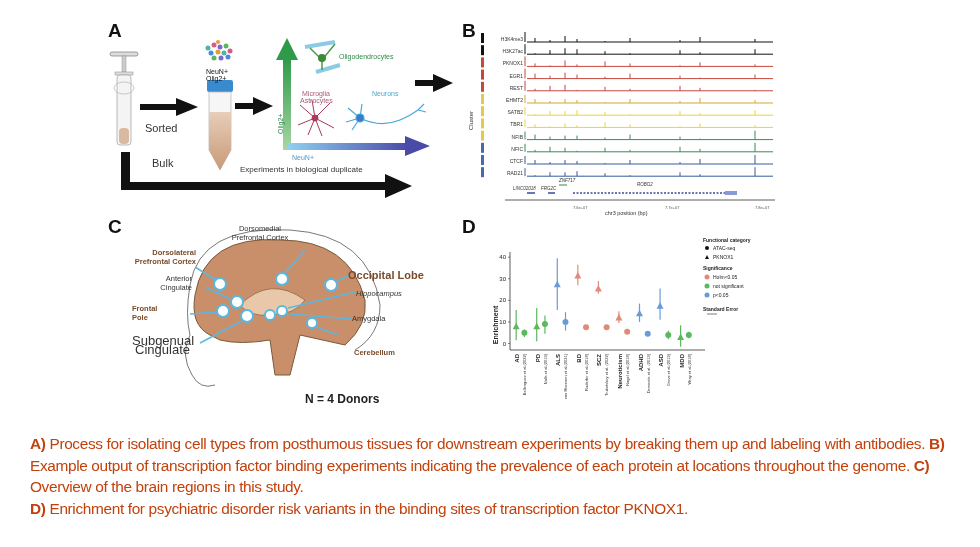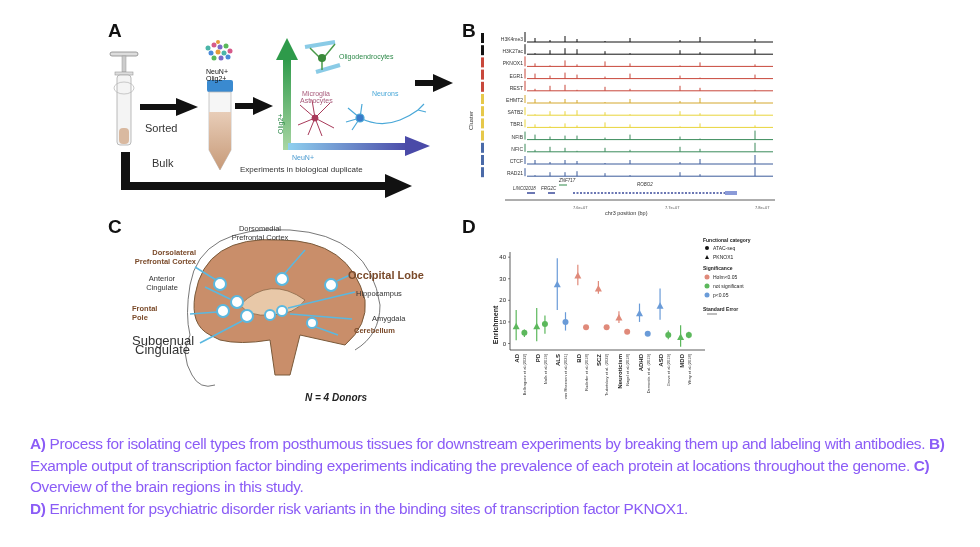--- a/index.html
+++ b/index.html
@@ -1,19 +1,19 @@
 <!DOCTYPE html>
 <html><head>
 <meta charset="utf-8">
 <style>
   html,body{margin:0;padding:0;background:#fff;}
   body{width:980px;height:547px;position:relative;overflow:hidden;font-family:"Liberation Sans",sans-serif;color:#222;}
   .abs{position:absolute;}
   .panel-letter{position:absolute;font-family:"Liberation Sans",sans-serif;font-weight:bold;font-size:19px;color:#111;}
-  .caption{position:absolute;left:30px;top:433px;width:940px;font-family:"Liberation Sans",sans-serif;font-size:15.4px;line-height:21.5px;color:#8b5cf6;letter-spacing:-0.35px;}
+  .caption{position:absolute;left:30px;top:433px;width:940px;font-family:"Liberation Sans",sans-serif;font-size:15.4px;line-height:21.5px;color:#c2410c;letter-spacing:-0.35px;}
   .caption b{font-weight:bold;}
   svg text{font-family:"Liberation Sans",sans-serif;}
 </style>
 </head>
 <body>
 
 <div class="panel-letter" style="left:108px;top:20px;">A</div>
 
 <svg class="abs" style="left:0;top:0;" width="460" height="210">
   <defs>
@@ -338,31 +338,31 @@
     <line x1="158" y1="93" x2="225" y2="77"></line>
       <line x1="160" y1="99" x2="222" y2="104"></line>
     <line x1="186" y1="112" x2="208" y2="120"></line>
   </g>
   <text x="130" y="16" font-size="7.5" fill="#333" text-anchor="middle">Dorsomedial</text>
   <text x="130" y="25" font-size="7.5" fill="#333" text-anchor="middle">Prefrontal Cortex</text>
 </svg>
 
 <div class="abs" style="left:116px;top:248px;width:80px;font-size:7.5px;color:#7a4a2a;font-weight:bold;text-align:right;line-height:9px;white-space:pre-line;">Dorsolateral
 Prefrontal Cortex</div>
-<div class="abs" style="left:132px;top:274px;width:60px;font-size:7.5px;color:#333;text-align:center;line-height:9px;white-space:pre-line;">Anterior
+<div class="abs" style="left:132px;top:274px;width:60px;font-size:7.5px;color:#333;text-align:right;line-height:9px;white-space:pre-line;">Anterior
 Cingulate</div>
 <div class="abs" style="left:132px;top:304px;width:50px;font-size:7.5px;color:#7a4a2a;font-weight:bold;text-align:left;line-height:9px;white-space:pre-line;">Frontal
 Pole</div>
 <div class="abs" style="left:132px;top:336px;width:58px;font-size:13px;color:#333;text-align:right;line-height:9px;white-space:pre-line;">Subgenual
 Cingulate</div>
 <div class="abs" style="left:348px;top:269px;font-size:11px;color:#7a4a2a;font-weight:bold;">Occipital Lobe</div>
-<div class="abs" style="left:356px;top:289px;font-size:7.5px;color:#333;">Hippocampus</div>
-<div class="abs" style="left:372px;top:314px;font-size:7.5px;color:#333;">Amygdala</div>
-<div class="abs" style="left:354px;top:326px;font-size:7.5px;color:#7a4a2a;font-weight:bold;">Cerebellum</div>
-<div class="abs" style="left:305px;top:392px;font-size:10px;font-weight:bold;color:#222;font-style:italic;">N = 4 Donors</div>
+<div class="abs" style="left:356px;top:289px;font-size:7.5px;color:#333;font-style:italic;">Hippocampus</div>
+<div class="abs" style="left:352px;top:314px;font-size:7.5px;color:#333;">Amygdala</div>
+<div class="abs" style="left:354px;top:348px;font-size:7.5px;color:#7a4a2a;font-weight:bold;">Cerebellum</div>
+<div class="abs" style="left:305px;top:392px;font-size:12px;font-weight:bold;color:#222;">N = 4 Donors</div>
 
 <div class="panel-letter" style="left:462px;top:216px;">D</div>
 <svg class="abs" id="chartSvg" style="left:455px;top:215px;" width="330" height="210">
   <text font-size="7" font-weight="bold" fill="#222" transform="translate(43,110) rotate(-90)" text-anchor="middle">Enrichment</text>
   <g id="yAxis">
       <line x1="55" y1="37" x2="55" y2="135" stroke="#333" stroke-width="0.8"></line>
       <line x1="55" y1="135" x2="250" y2="135" stroke="#333" stroke-width="0.8"></line>
       <line x1="53" y1="128.52272727272728" x2="55" y2="128.52272727272728" stroke="#333" stroke-width="0.6"></line>
       <text x="51" y="130.52272727272728" font-size="6" text-anchor="end" fill="#222">0</text>
       <line x1="53" y1="106.93181818181819" x2="55" y2="106.93181818181819" stroke="#333" stroke-width="0.6"></line>

